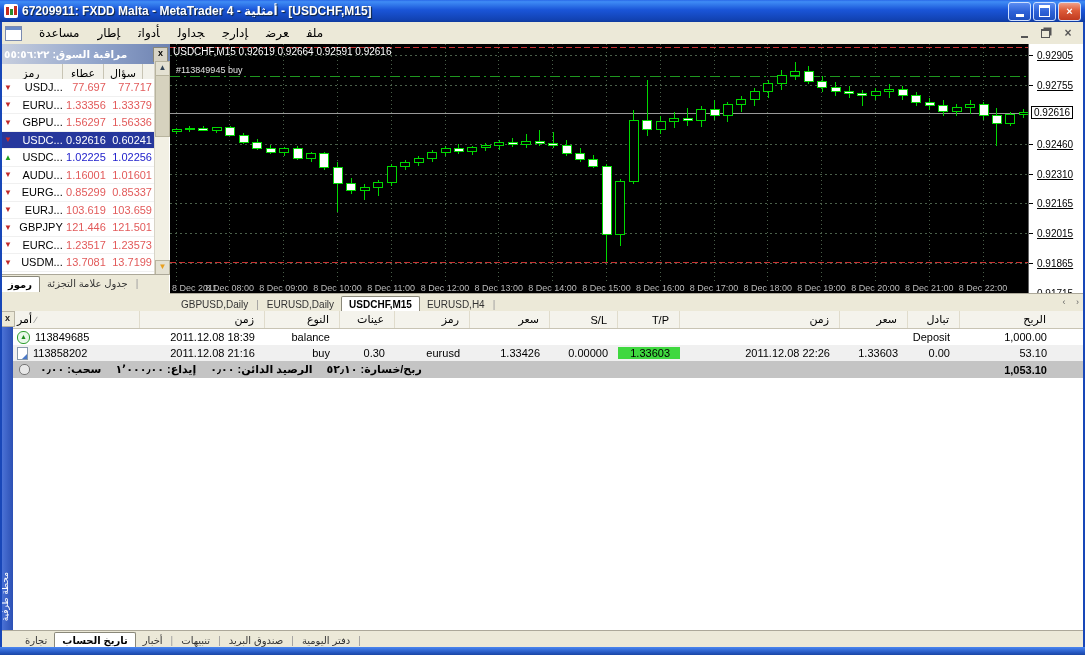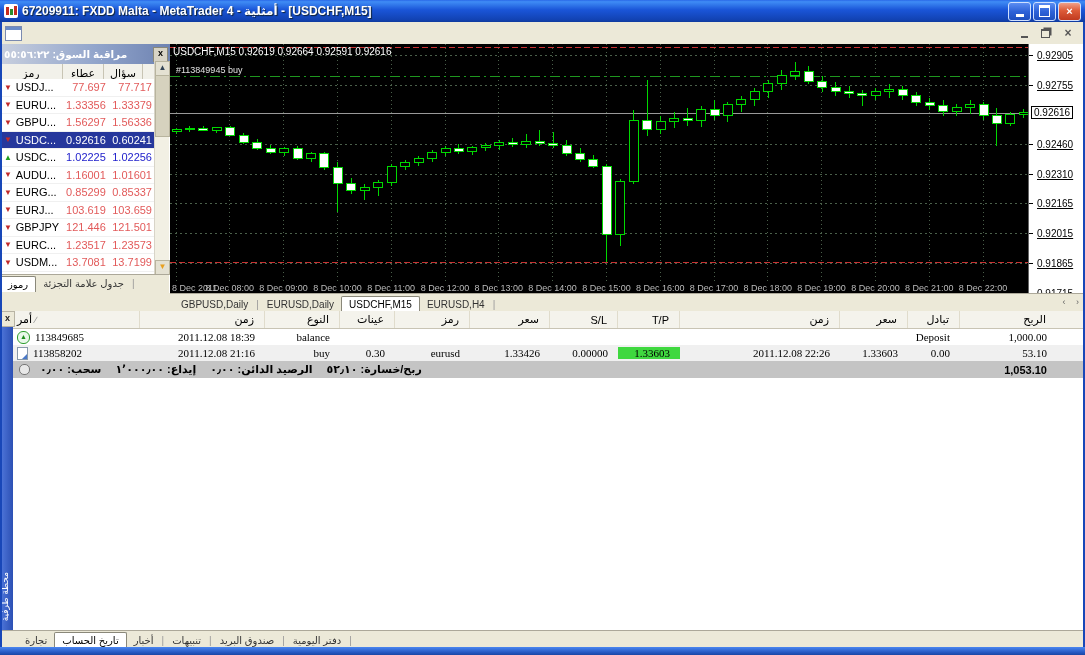--- a/index.html
+++ b/index.html
@@ -41,41 +41,41 @@
   #mw-close{margin-left:auto;width:13px;height:13px;background:#D8D4C6;border:1px solid #8A8878;
     font-size:9px;line-height:11px;text-align:center;color:#000;font-weight:bold;}
   #mw-head{height:18px;display:flex;background:#F2F1EA;border-bottom:1px solid #ACA899;font-size:11px;color:#000;}
   #mw-head span{border-right:1px solid #C8C4B4;display:flex;align-items:center;justify-content:center;}
   .c-sym{width:62px;}
   .c-bid{width:40px;}
   .c-ask{width:38px;}
   #mw-rows{position:absolute;top:35px;left:0;right:15px;bottom:18px;overflow:hidden;font-size:11px;}
   .mwrow{height:16.5px;display:flex;align-items:center;border-bottom:1px solid #F0F0F0;background:#fff;color:#000;}
   .mwrow .arr{width:16px;text-align:center;font-size:8px;}
-  .mwrow .sym{width:48px;}
+  .mwrow .sym{width:48px;text-align:right;}
   .mwrow .bid,.mwrow .ask{width:44px;text-align:right;padding-right:3px;}
   .mwrow.dn .bid,.mwrow.dn .ask{color:#E25A5A;}
   .mwrow.up .bid,.mwrow.up .ask{color:#2222CC;}
   .mwrow .arr.dn{color:#C22A2A;}
   .mwrow .arr.up{color:#1E9E1E;}
   .mwrow.sel{background:#26379C;color:#fff;}
   .mwrow.sel .bid,.mwrow.sel .ask{color:#fff;}
   
   #mw-scroll{position:absolute;top:17px;right:1px;width:14px;bottom:18px;background:#F2F0E4;border-left:1px solid #D8D4C8;}
   .sbtn{position:absolute;left:0;width:13px;height:13px;background:#E4E1D2;border:1px solid #B8B49E;
         font-size:8px;text-align:center;line-height:12px;color:#345;}
   #sb-up{top:0;}
   #sb-dn{bottom:0;color:#E8A01E;font-weight:bold;}
   #sb-thumb{position:absolute;left:0;top:14px;width:13px;height:60px;background:#D6D2BE;border:1px solid #B8B49E;}
   #mw-tabs{position:absolute;left:0;bottom:0;width:169px;height:18px;background:#ECE9D8;border-top:1px solid #ACA899;
     display:flex;align-items:center;font-size:10px;color:#333;}
   
   .tabstrip{display:flex;align-items:flex-end;height:100%;}
   .tab{padding:1px 7px 2px 7px;white-space:nowrap;color:#333;}
-  .tab.active{background:#fff;border:1px solid #8A887A;border-bottom:none;font-weight:normal;color:#000;
+  .tab.active{background:#fff;border:1px solid #8A887A;border-bottom:none;font-weight:bold;color:#000;
     border-radius:2px 2px 0 0;padding-top:2px;}
   .tabsep{color:#999;padding:0 1px 2px 1px;}
   
   #chart{left:170px;top:44px;width:858px;height:249px;background:#000;}
   #scale{left:1028px;top:44px;width:57px;height:249px;background:#fff;border-left:1px solid #666;font-size:10px;color:#000;}
   .ytick{position:absolute;left:8px;text-decoration:underline;}
   .ymark{position:absolute;left:0;width:4px;height:1px;background:#000;}
   #curprice{position:absolute;left:2px;background:#fff;border:1px solid #000;padding:0 2px;font-size:10px;}
   
   #charttabs{left:170px;top:293px;width:915px;height:18px;background:#ECE9D8;border-top:1px solid #ACA899;
@@ -92,21 +92,21 @@
      grid-template-columns:127px 125px 75px 55px 75px 80px 68px 62px 160px 68px 52px 125px;
      font-size:11px;align-items:center;}
   .trow>div{padding-right:10px;text-align:right;white-space:nowrap;overflow:hidden;}
   .trow>div.c-order{text-align:left;padding-left:4px;display:flex;align-items:center;gap:5px;}
   .trow>div.c-profit{padding-right:38px;}
   #term-head{height:17px;border-bottom:1px solid #C8C4B4;background:#F4F3EC;color:#000;}
   #term-head>div{display:flex;justify-content:flex-end;align-items:center;gap:3px;height:17px;
      border-right:1px solid #E0DCCC;}
   #term-head>div.c-order{justify-content:flex-start;}
   .sortmark{color:#888;font-size:9px;}
-  .hrow{height:16px;background:#fff;font-family:Liberation Serif, serif;}
+  .hrow{height:16px;background:#fff;}
   .hrow.shade{background:#F0F0F0;}
   .cell-green{background:#3FD83F;color:#000;}
   .ico-deposit{width:11px;height:11px;border:1px solid #2E9E2E;border-radius:6px;background:#EAF8EA;
       color:#1E8E1E;font-size:7px;line-height:10px;text-align:center;flex:0 0 auto;}
   .ico-doc{width:9px;height:11px;background:#fff;border:1px solid #8899AA;position:relative;flex:0 0 auto;}
   .ico-doc::after{content:"";position:absolute;right:0;bottom:0;border-style:solid;border-width:0 0 5px 5px;
       border-color:transparent transparent #4A78C8 transparent;}
   #term-summary{height:17px;background:#C4C4C4;display:flex;align-items:center;margin-left:13px;
       font-size:11px;font-weight:bold;color:#000;position:relative;}
   .sum-ico{width:9px;height:9px;border:1px solid #777;border-radius:5px;margin:0 10px 0 6px;background:#E8E8E8;}
@@ -136,20 +136,21 @@
       </span>
     <span class="winbtn">
         <span class="glyph-max"></span>
       </span>
     <span class="winbtn close">×</span>
   </span>
 </div>
 
 <div class="abs" id="menubar">
   <span id="menu-icon"></span>
+  <span id="menu-items"><span class="mitem">ملف</span><span class="mitem">عرض</span><span class="mitem">إدارج</span><span class="mitem">جداول</span><span class="mitem">أدوات</span><span class="mitem">إطار</span><span class="mitem">مساعدة</span></span>
   <span id="child-controls">
     <span class="cbtn">
         <span class="c-min"></span>
       </span>
     <span class="cbtn">
         <span class="c-restore"></span>
       </span>
     <span class="cbtn">
         <span class="c-close">×</span>
       </span>

